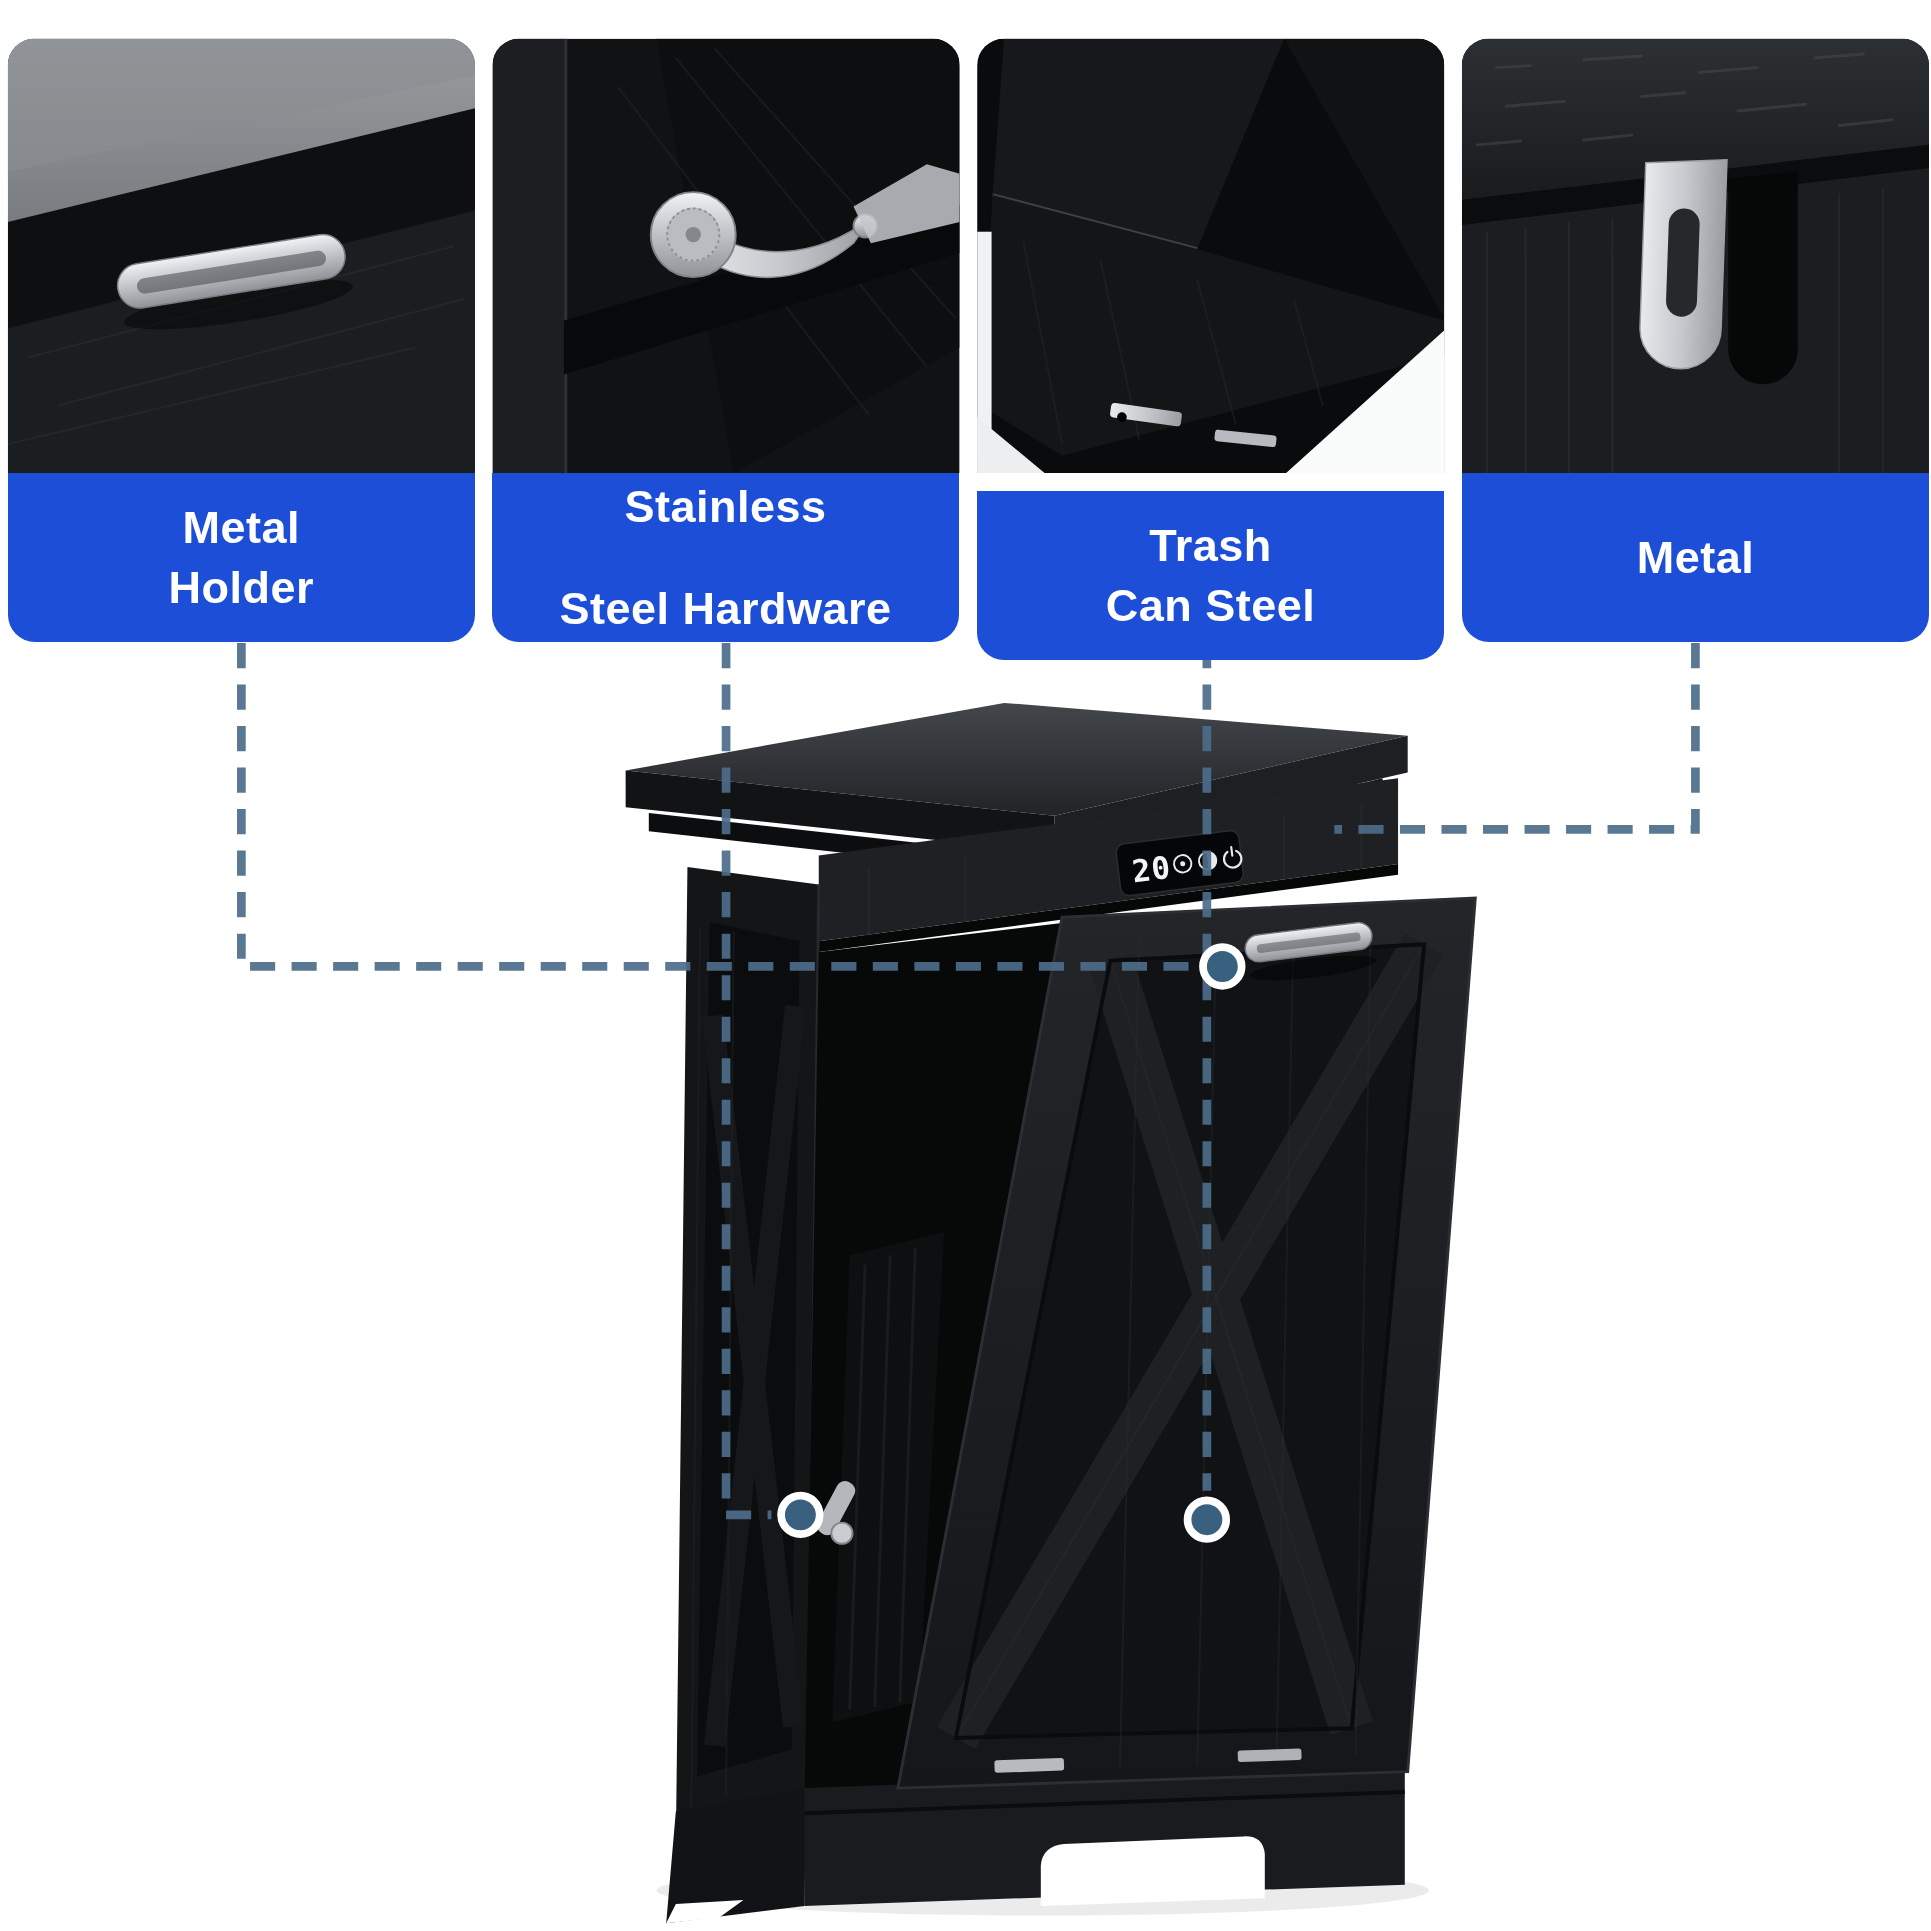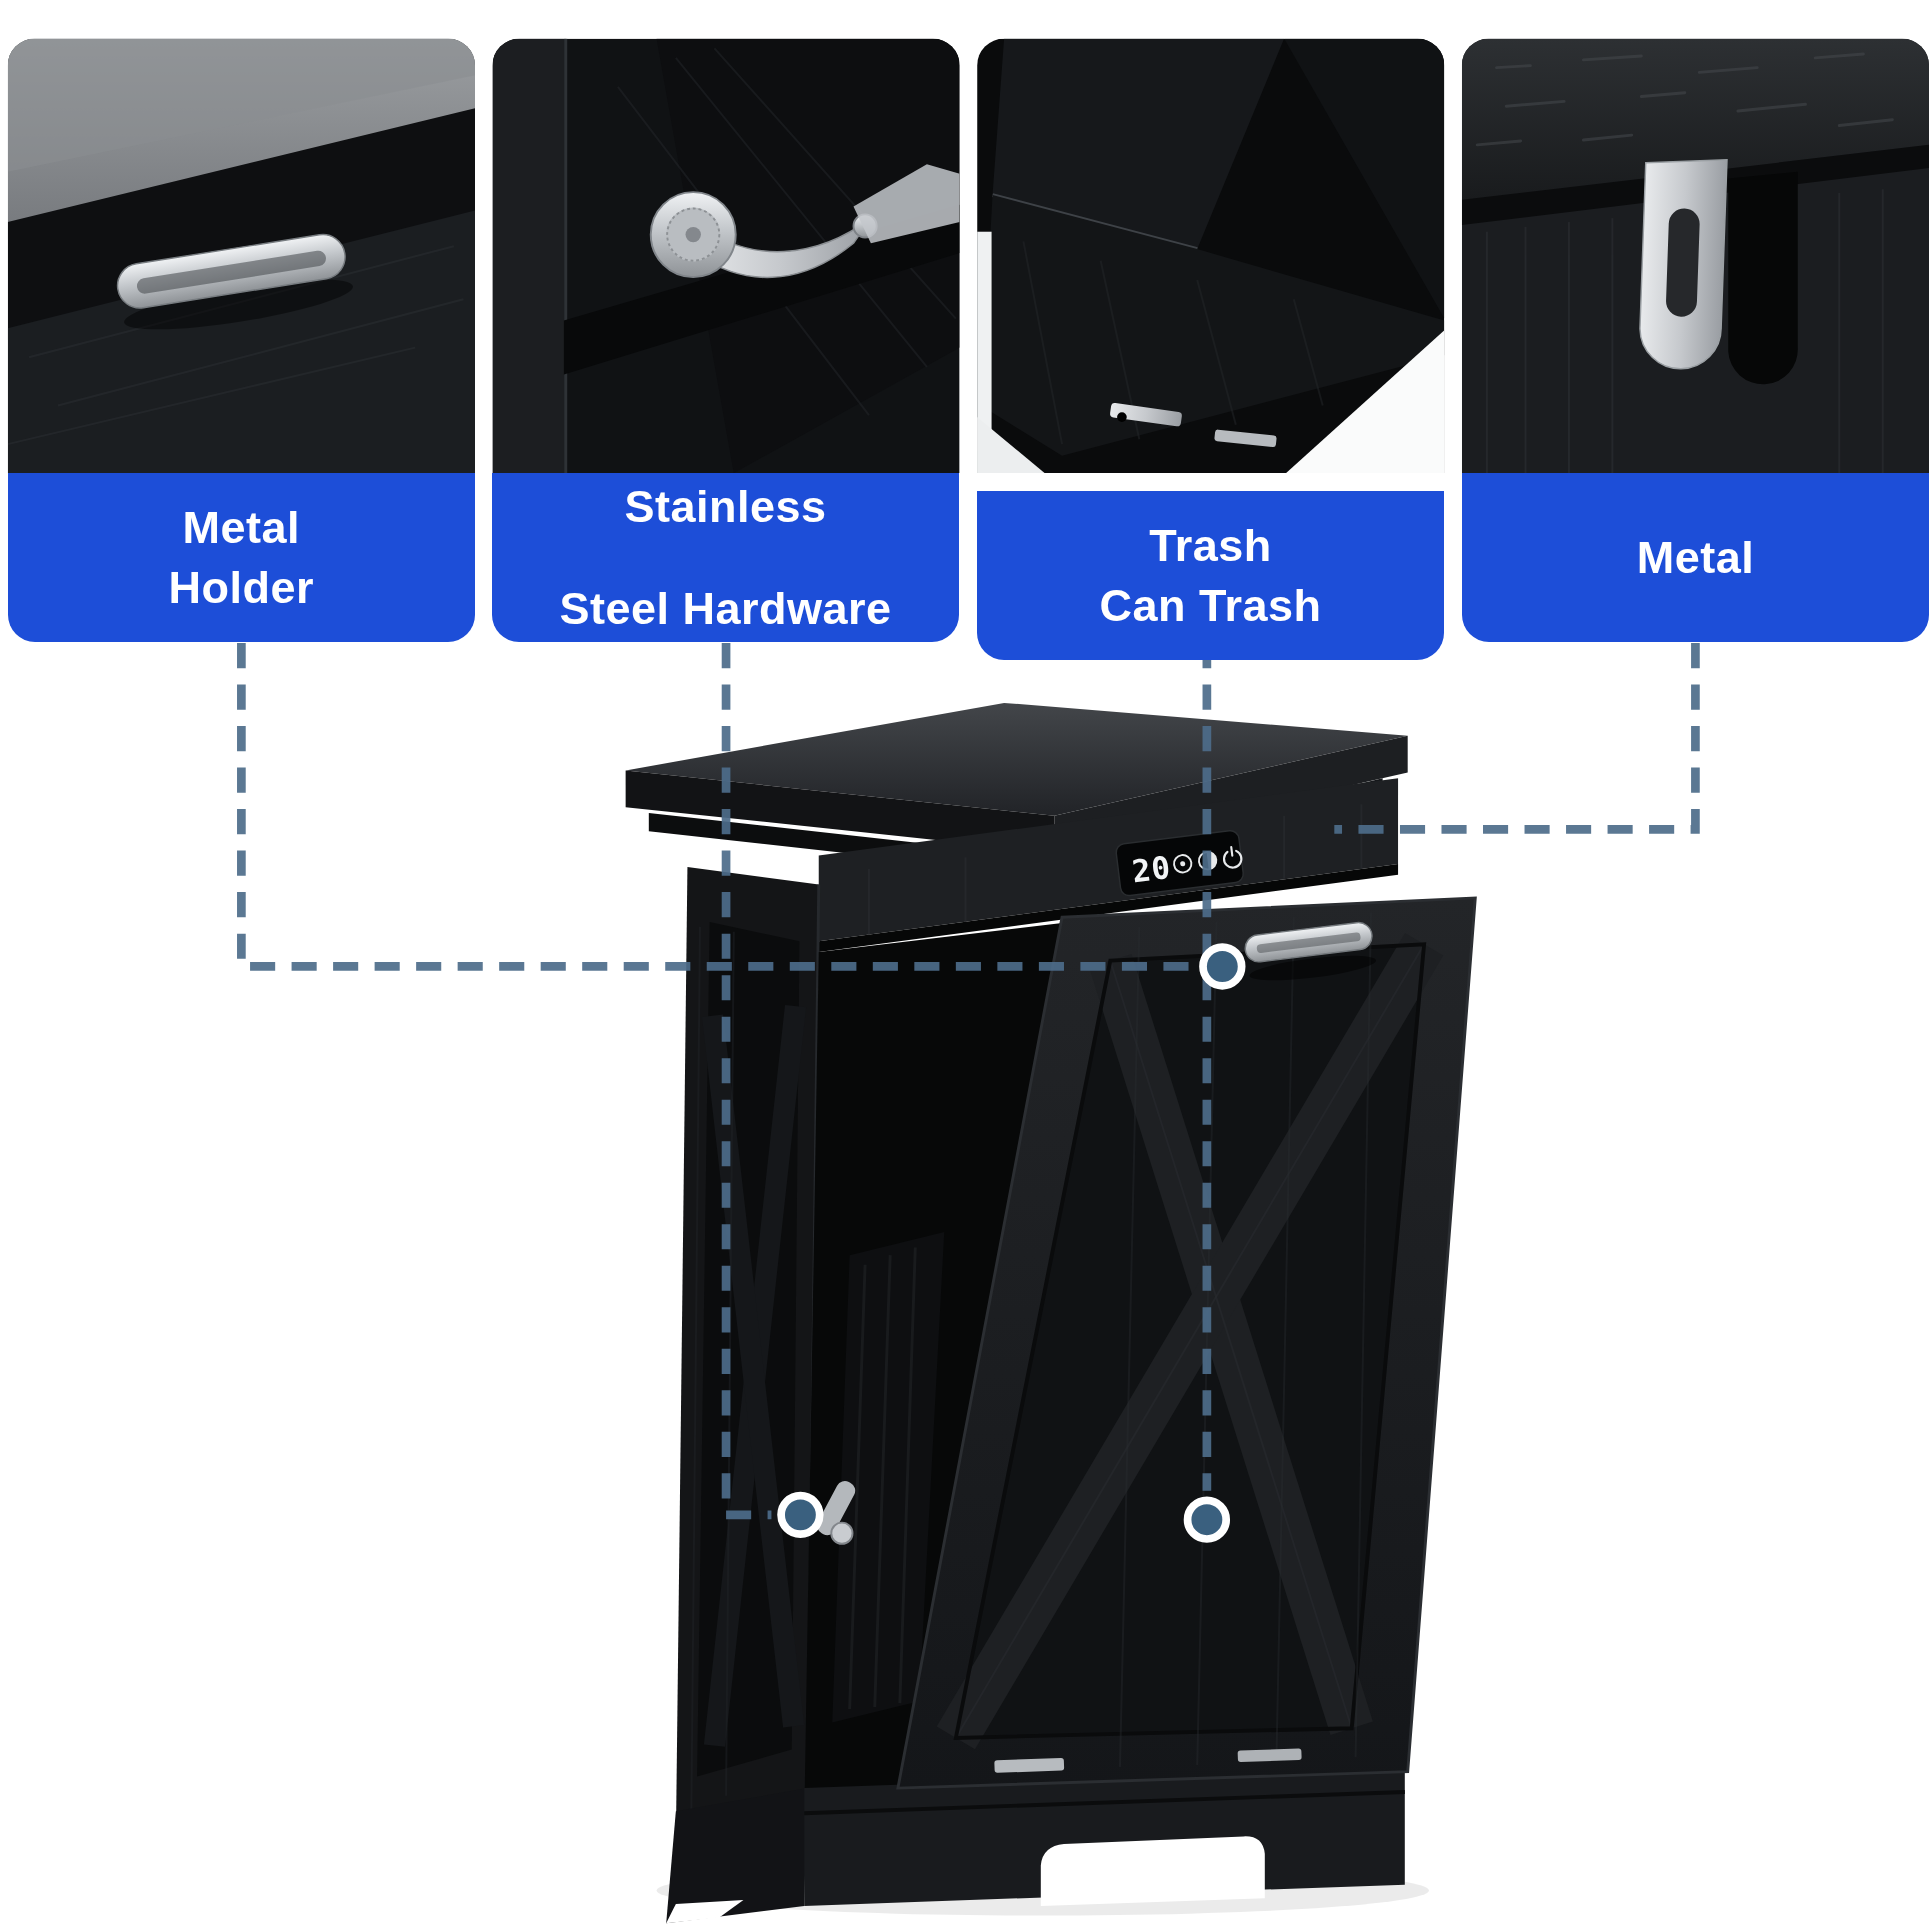--- a/index.html
+++ b/index.html
@@ -280,20 +280,20 @@
   <div class="band b1">
     <span>Metal</span>
     <span>Holder</span>
   </div>
   <div class="band b2">
     <span>Stainless</span>
     <span>Steel Hardware</span>
   </div>
   <div class="band b3">
     <span>Trash</span>
-    <span>Can Trash</span>
+    <span>Can Steel</span>
   </div>
   <div class="band b4">
     <span>Metal</span>
   </div>
 
 </div>
 
 
 </body></html>

